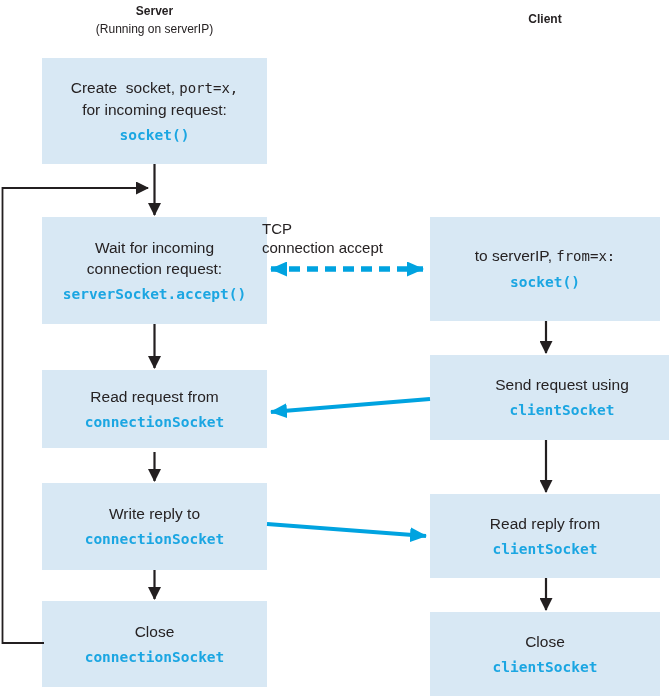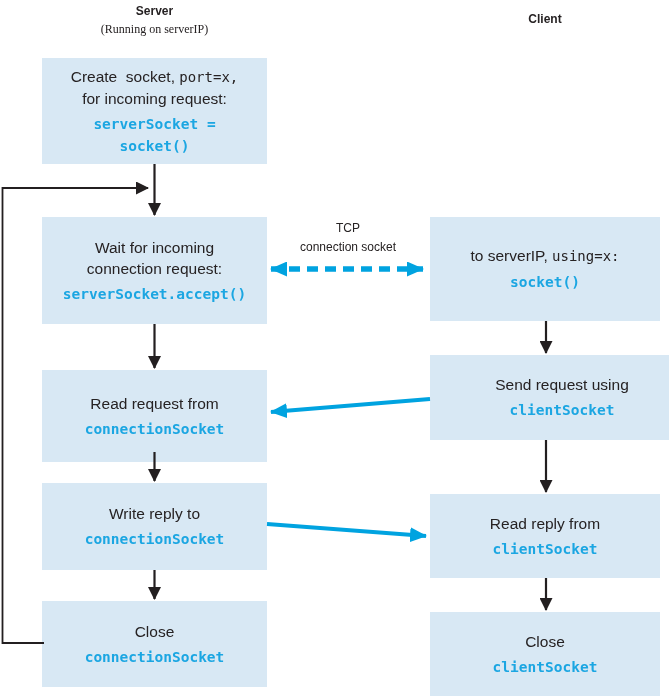--- a/index.html
+++ b/index.html
@@ -14,42 +14,42 @@
   .stage{
     position:relative;width:669px;height:696px;background:#ffffff;
     font-family:"Liberation Sans",sans-serif;color:var(--text-color);
     overflow:hidden;
   }
   .col-header{
     position:absolute;text-align:center;font-size:12px;line-height:18px;
     color:var(--text-color);
   }
   .col-header .hl1{font-weight:700;}
-  .col-header .hl2{font-weight:400;font-family:Liberation Serif, serif;}
+  .col-header .hl2{font-weight:400;}
   .box{
     position:absolute;background:var(--box-fill);
     display:flex;flex-direction:column;justify-content:center;align-items:center;
     text-align:center;z-index:1;
   }
   .line{
     font-size:15.5px;line-height:21px;color:var(--text-color);white-space:pre;
   }
   .mono-dark{
     font-family:"DejaVu Sans Mono","Liberation Mono",monospace;
     font-size:14px;color:var(--text-color);
   }
   .code{
     font-family:"DejaVu Sans Mono","Liberation Mono",monospace;
     font-weight:700;font-size:14.5px;line-height:22px;color:var(--code-color);
     white-space:pre;
   }
   .gap{height:4px;}
   .tcp-label{
-    position:absolute;left:262px;top:219px;width:172px;text-align:center;
-    font-size:12px;line-height:19px;color:var(--text-color);font-weight:400;
+    position:absolute;left:262px;top:219px;width:172px;text-align:left;
+    font-size:15px;line-height:19px;color:var(--text-color);font-weight:400;
     z-index:2;
   }
   svg.arrows{
     position:absolute;left:0;top:0;z-index:5;pointer-events:none;
   }
 </style>
 </head>
 <body>
 
 <div class="stage">
@@ -59,51 +59,50 @@
     <div class="hl2">(Running on serverIP)</div>
   </div>
   <div class="col-header" style="left:430px;top:10px;width:230px;">
     <div class="hl1">Client</div>
   </div>
 
   <div class="box" style="left:42px;top:58px;width:225px;height:106px;">
     <div class="line"><span>Create  socket, </span><span class="mono-dark">port=x,</span></div>
     <div class="line">for incoming request:</div>
     <div class="gap"></div>
-    <div class="code">serverSocket =</div>
     <div class="code">socket()</div>
   </div>
 
   <div class="box" style="left:42px;top:217px;width:225px;height:107px;text-align:right;">
     <div class="line">Wait for incoming</div>
     <div class="line">connection request:</div>
     <div class="gap"></div>
     <div class="code">serverSocket.accept()</div>
   </div>
 
-  <div class="box" style="left:42px;top:370px;width:225px;height:92px;">
+  <div class="box" style="left:42px;top:370px;width:225px;height:78px;">
     <div class="line">Read request from</div>
     <div class="gap"></div>
     <div class="code">connectionSocket</div>
   </div>
 
   <div class="box" style="left:42px;top:483px;width:225px;height:87px;">
     <div class="line">Write reply to</div>
     <div class="gap"></div>
     <div class="code">connectionSocket</div>
   </div>
 
   <div class="box" style="left:42px;top:601px;width:225px;height:86px;">
     <div class="line">Close</div>
     <div class="gap"></div>
     <div class="code">connectionSocket</div>
   </div>
 
   <div class="box" style="left:430px;top:217px;width:230px;height:104px;">
-    <div class="line"><span>to serverIP, </span><span class="mono-dark">using=x:</span></div>
+    <div class="line"><span>to serverIP, </span><span class="mono-dark">from=x:</span></div>
     <div class="gap"></div>
     <div class="code">socket()</div>
   </div>
 
   <div class="box" style="left:430px;top:355px;width:264px;height:85px;">
     <div class="line">Send request using</div>
     <div class="gap"></div>
     <div class="code">clientSocket</div>
   </div>
 
@@ -114,21 +113,21 @@
   </div>
 
   <div class="box" style="left:430px;top:612px;width:230px;height:84px;">
     <div class="line">Close</div>
     <div class="gap"></div>
     <div class="code">clientSocket</div>
   </div>
 
   <div class="tcp-label">
     <div>TCP</div>
-    <div>connection socket</div>
+    <div>connection accept</div>
   </div>
 
   <svg class="arrows" width="669" height="696" viewBox="0 0 669 696">
     <defs>
       <marker id="ab" markerUnits="userSpaceOnUse" markerWidth="13" markerHeight="13" refX="12" refY="6.5" orient="auto">
         <path d="M0,0 L13,6.5 L0,13 Z" style="fill:var(--arrow-black,#231f20);"></path>
       </marker>
       <marker id="ac" markerUnits="userSpaceOnUse" markerWidth="17" markerHeight="15" refX="16" refY="7.5" orient="auto">
         <path d="M0,0 L17,7.5 L0,15 Z" style="fill:var(--arrow-cyan,#00a3e0);"></path>
       </marker>

